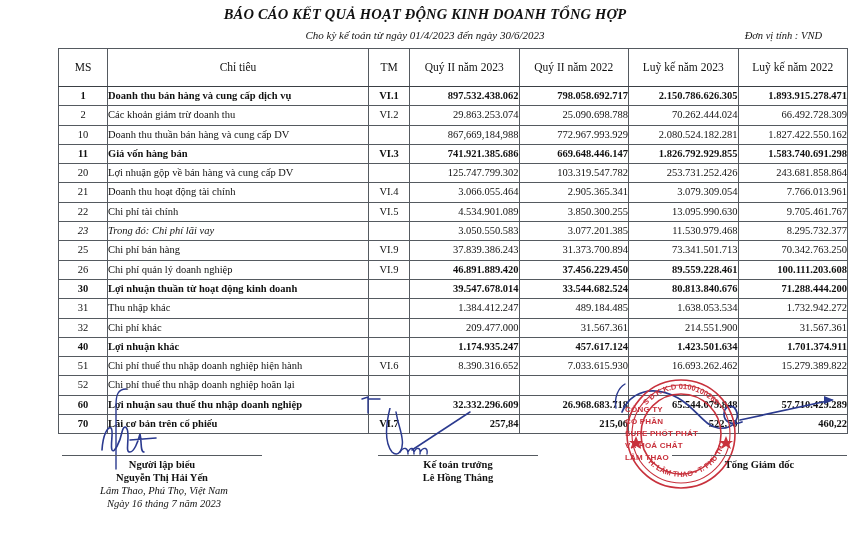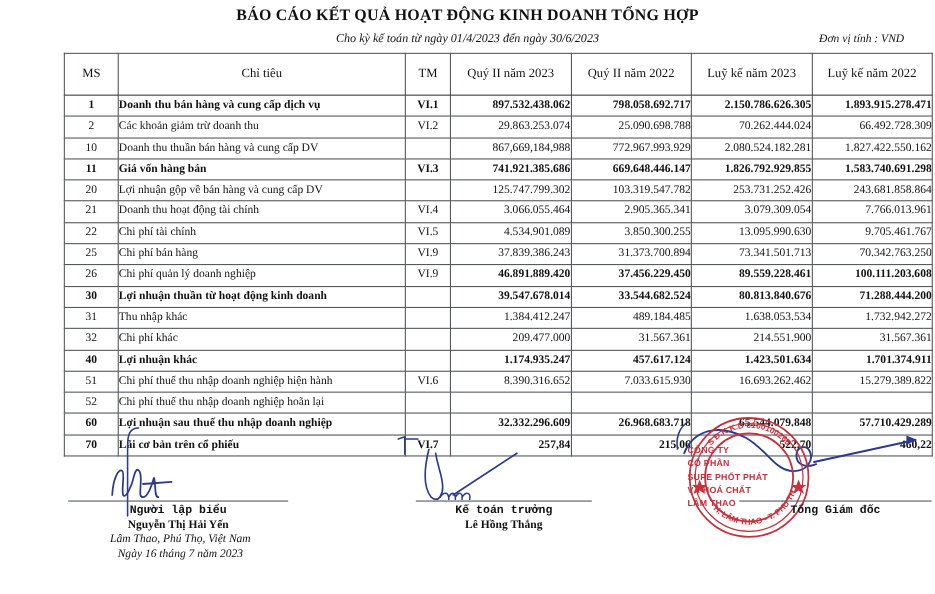--- a/index.html
+++ b/index.html
@@ -20,20 +20,21 @@
   #doc-title {
     position: absolute;
     top: 6px;
     left: 0;
     width: 850px;
     text-align: center;
     font-size: 14.5px;
     font-weight: bold;
     letter-spacing: 0.2px;
     font-family: "Liberation Serif", "DejaVu Serif", serif;
+    font-style: italic;
   }
   #doc-subtitle {
     position: absolute;
     top: 29px;
     left: 0;
     width: 850px;
     text-align: center;
     font-size: 11px;
     font-style: italic;
   }
@@ -92,21 +93,21 @@
   .sig {
     position: absolute;
     text-align: center;
     font-size: 10.5px;
   }
   .sig .rule {
     border-top: 1px solid #555a60;
     width: 100%;
     margin-bottom: 2px;
   }
-  .sig .role { font-weight: bold; line-height: 13px; font-family: Liberation Mono, monospace; }
+  .sig .role { font-weight: bold; line-height: 13px; }
   .sig .name { font-weight: bold; line-height: 13px; }
   .sig .place, .sig .date {
     font-style: italic;
     font-weight: normal;
     line-height: 13px;
     text-align: center;
     padding-left: 4px;
   }
   #sig-preparer { left: 62px;  top: 455px; width: 200px; }
   #sig-chief    { left: 378px; top: 455px; width: 160px; }
@@ -219,20 +220,29 @@
         <td class="col-val">7.766.013.961</td>
       </tr>
       <tr>
         <td class="col-ms">22</td>
         <td class="col-ct">Chi phí tài chính</td>
         <td class="col-tm">VI.5</td>
         <td class="col-val">4.534.901.089</td>
         <td class="col-val">3.850.300.255</td>
         <td class="col-val">13.095.990.630</td>
         <td class="col-val">9.705.461.767</td>
+      </tr>
+      <tr>
+        <td class="col-ms italic-cell">23</td>
+        <td class="col-ct italic-cell indent">Trong đó: Chi phí lãi vay</td>
+        <td class="col-tm"></td>
+        <td class="col-val">3.050.550.583</td>
+        <td class="col-val">3.077.201.385</td>
+        <td class="col-val">11.530.979.468</td>
+        <td class="col-val">8.295.732.377</td>
       </tr>
       <tr class="thick-top">
         <td class="col-ms">25</td>
         <td class="col-ct">Chi phí bán hàng</td>
         <td class="col-tm">VI.9</td>
         <td class="col-val">37.839.386.243</td>
         <td class="col-val">31.373.700.894</td>
         <td class="col-val">73.341.501.713</td>
         <td class="col-val">70.342.763.250</td>
       </tr>

